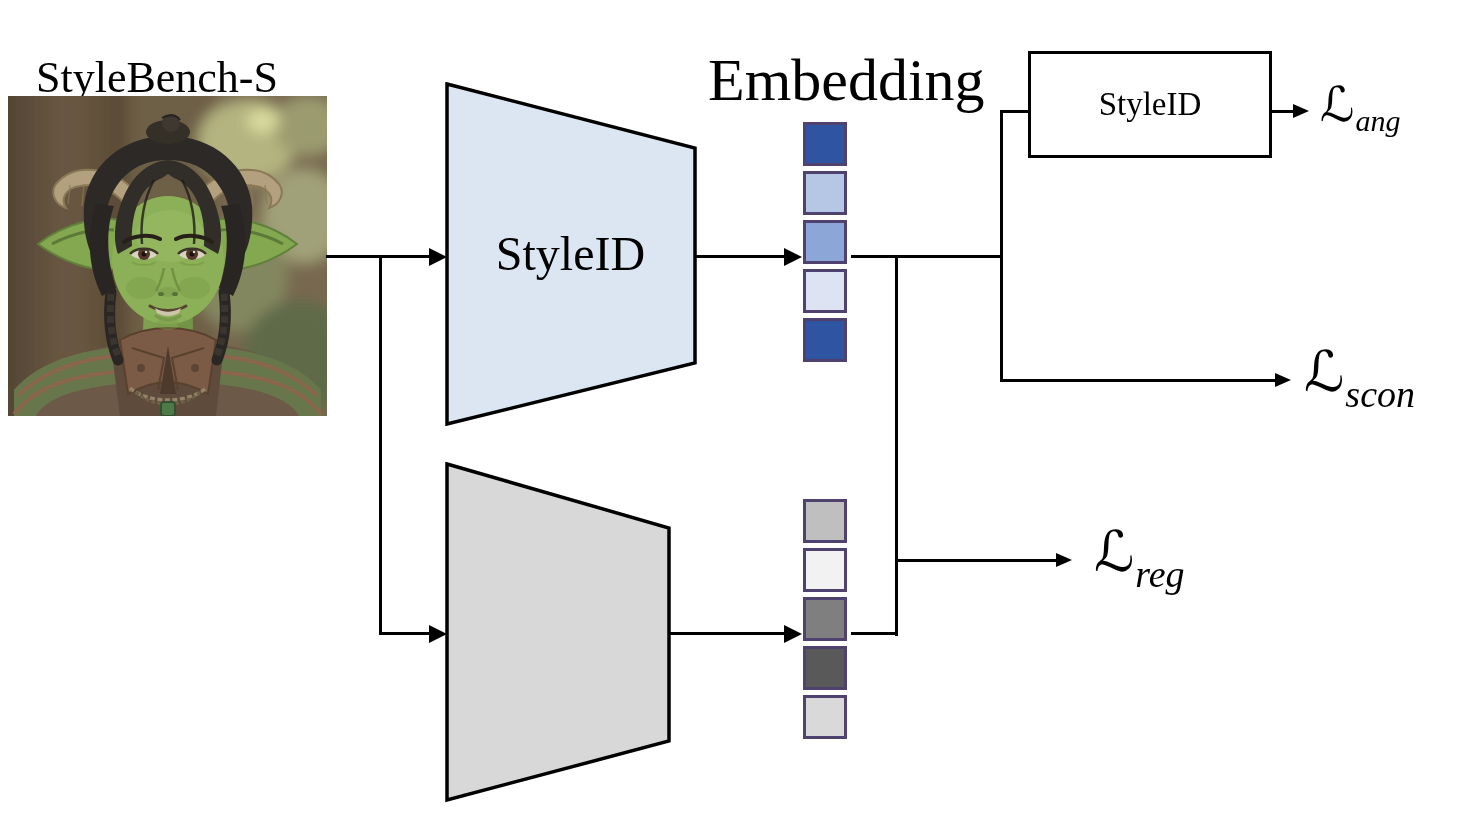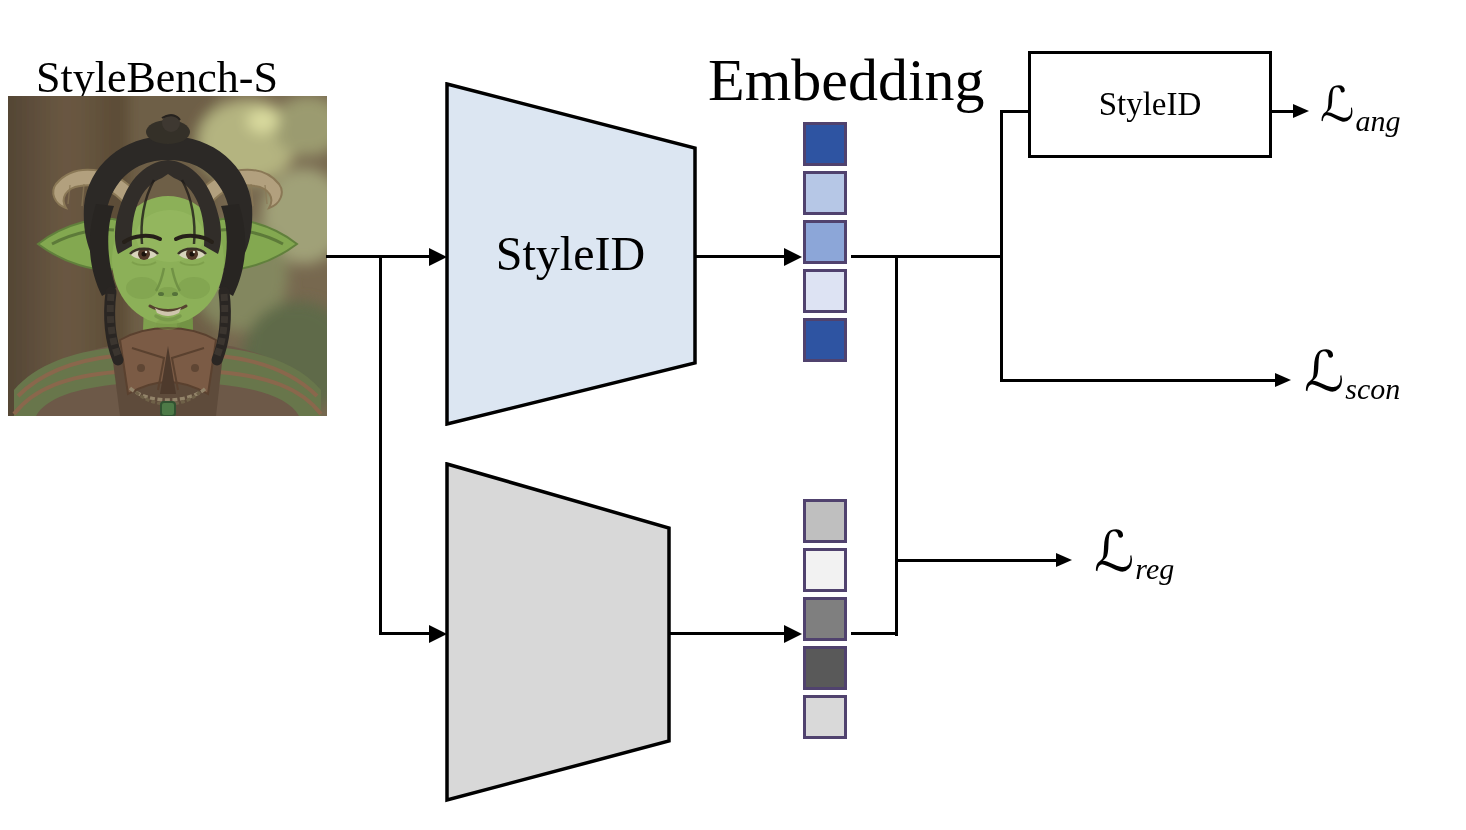--- a/index.html
+++ b/index.html
@@ -22,21 +22,21 @@
   
   .stack{position:absolute;left:803px;display:flex;flex-direction:column;gap:5px;}
   .emb-square{width:44px;height:44px;border:3px solid #50426e;box-sizing:border-box;}
   
   .loss{position:absolute;display:flex;align-items:flex-start;font-family:"DejaVu Serif","DejaVu Sans",serif;}
   .loss .cal{font-style:italic;line-height:1;}
   .loss .sub{font-style:italic;font-family:"Liberation Serif","DejaVu Serif",serif;}
   .loss.small .cal{font-size:48px;}
   .loss.small .sub{font-size:30px;margin-top:24px;margin-left:1px;}
   .loss.big .cal{font-size:56px;}
-  .loss.big .sub{font-size:30px;margin-top:28px;margin-left:1px;}
+  .loss.big .sub{font-size:38px;margin-top:28px;margin-left:1px;}
   .input-image{position:absolute;left:8px;top:96px;width:319px;height:320px;}
 </style>
 </head>
 <body>
 
 <div class="canvas">
 
   <div class="title">StyleBench-S</div>
 
   <div class="input-image">

